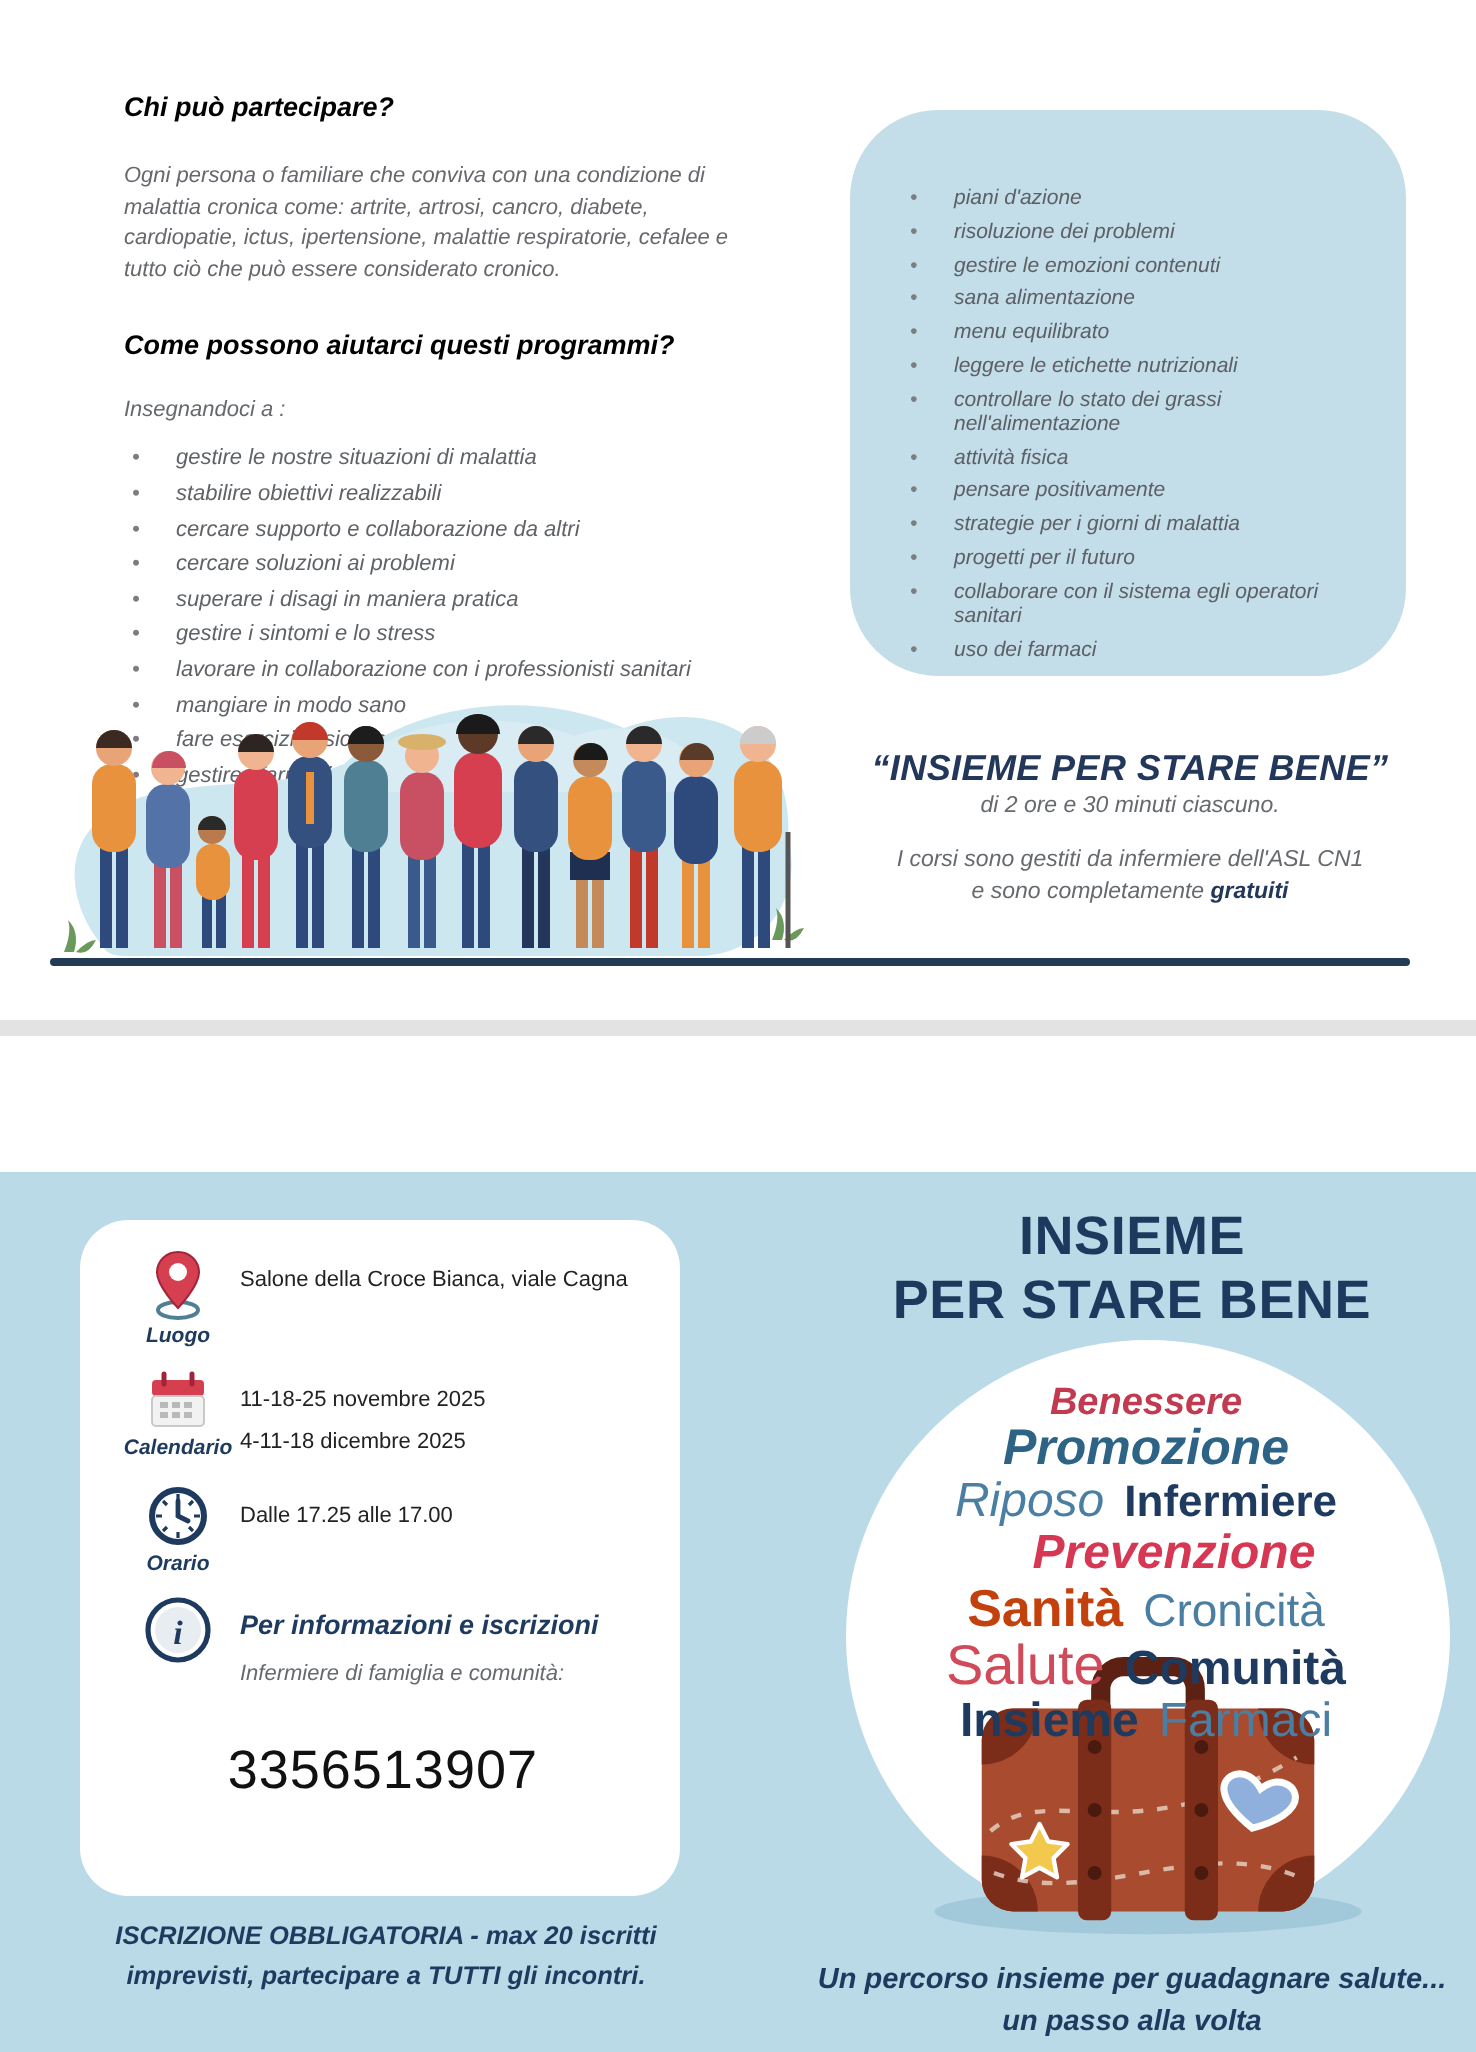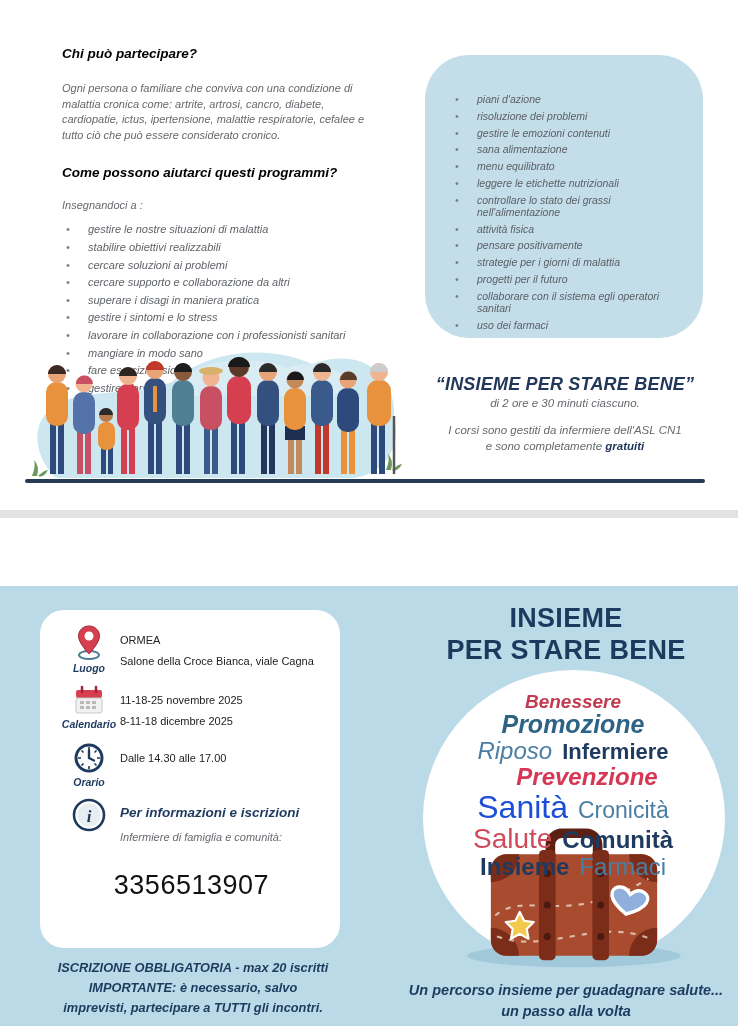--- a/index.html
+++ b/index.html
@@ -76,22 +76,22 @@
 
   <div class="col-left">
     <div class="heading-red">Chi può partecipare?</div>
     <div class="intro-par">Ogni persona o familiare che conviva con una condizione di malattia cronica come: artrite, artrosi, cancro, diabete, cardiopatie, ictus, ipertensione, malattie respiratorie, cefalee e tutto ciò che può essere considerato cronico.</div>
     <div class="heading-red heading2">Come possono aiutarci questi programmi?</div>
     <div class="list-intro">Insegnandoci a :</div>
     <ul class="dotlist">
 
     <li>gestire le nostre situazioni di malattia</li>
         <li>stabilire obiettivi realizzabili</li>
+        <li>cercare supporto e collaborazione da altri</li>
         <li>cercare soluzioni ai problemi</li>
-        <li>cercare supporto e collaborazione da altri</li>
         <li>superare i disagi in maniera pratica</li>
         <li>gestire i sintomi e lo stress</li>
         <li>lavorare in collaborazione con i professionisti sanitari</li>
         <li>mangiare in modo sano</li>
         <li>fare esercizio fisico in modo sicuro</li>
         <li>gestire i farmaci</li>
       </ul>
   </div>
 
   <div class="blue-box">
@@ -240,21 +240,20 @@
       <div class="card-row">
         <div class="icon-col">
           <svg width="28" height="36" viewBox="0 0 28 36">
             <ellipse cx="14" cy="31" rx="10" ry="4" fill="none" stroke="#4f7f93" stroke-width="2"></ellipse>
             <path d="M14,2 C8,2 3.5,6.5 3.5,12.2 C3.5,19 14,30 14,30 C14,30 24.5,19 24.5,12.2 C24.5,6.5 20,2 14,2 Z" fill="#d63f4f" stroke="#a32338" stroke-width="1"></path>
             <circle cx="14" cy="12" r="4.5" fill="#fff"></circle>
           </svg>
           <div class="icon-label">Luogo</div>
         </div>
         <div class="text-col">
-          <div class="plain">ORMEA</div>
           <div class="plain">Salone della Croce Bianca, viale Cagna</div>
         </div>
       </div>
 
       <div class="card-row">
         <div class="icon-col">
           <svg width="32" height="32" viewBox="0 0 32 32">
             <rect x="3" y="6" width="26" height="8" rx="2" fill="#d63f4f"></rect>
             <path d="M9,3 v5 M23,3 v5" stroke="#a32338" stroke-width="2.5" stroke-linecap="round"></path>
             <rect x="3" y="14" width="26" height="15" rx="2" fill="#f2f2f2" stroke="#c9c9c9"></rect>
@@ -265,37 +264,37 @@
               <rect x="7" y="22" width="4" height="3"></rect>
                 <rect x="13" y="22" width="4" height="3"></rect>
                 <rect x="19" y="22" width="4" height="3"></rect>
             </g>
           </svg>
           <div class="icon-label">Calendario</div>
         </div>
         <div class="text-col">
 
         <div class="plain">11-18-25 novembre 2025</div>
-            <div class="plain">8-11-18 dicembre 2025</div>
+            <div class="plain">4-11-18 dicembre 2025</div>
           </div>
       </div>
 
       <div class="card-row">
         <div class="icon-col">
           <svg width="32" height="32" viewBox="0 0 32 32">
             <circle cx="16" cy="16" r="13" fill="#fff" stroke="#1e3a5f" stroke-width="3"></circle>
             <g stroke="#1e3a5f" stroke-width="1.6">
                 <path d="M16,5 v3 M16,24 v3 M5,16 h3 M24,16 h3 M8.5,8.5 l2,2 M21.5,21.5 l2,2 M23.5,8.5 l-2,2 M10.5,21.5 l-2,2"></path>
               </g>
             <path d="M16,16 L16,8.5 M16,16 L21,18.5" stroke="#1e3a5f" stroke-width="2.4" stroke-linecap="round"></path>
           </svg>
           <div class="icon-label">Orario</div>
         </div>
         <div class="text-col">
-          <div class="plain">Dalle 14.30 alle 17.00</div>
+          <div class="plain">Dalle 17.25 alle 17.00</div>
         </div>
       </div>
 
       <div class="card-row">
         <div class="icon-col">
           <svg width="34" height="34" viewBox="0 0 34 34">
             <circle cx="17" cy="17" r="15" fill="#fff" stroke="#1e3a5f" stroke-width="2.6"></circle>
             <circle cx="17" cy="17" r="11.5" fill="#e8edf2"></circle>
             <text x="17" y="24" text-anchor="middle" font-family="Liberation Serif, serif" font-style="italic" font-weight="bold" font-size="17" fill="#1e3a5f">i</text>
           </svg>
@@ -305,21 +304,20 @@
           <div class="info-sub">Infermiere di famiglia e comunità:</div>
         </div>
       </div>
 
       <div class="phone">3356513907</div>
     </div>
 
     <div class="note">
 
     <div>ISCRIZIONE OBBLIGATORIA - max 20 iscritti</div>
-        <div>IMPORTANTE: è necessario, salvo</div>
         <div>imprevisti, partecipare a TUTTI gli incontri.</div>
       </div>
 
     <div class="big-title">
       <div>INSIEME</div>
       <div>PER STARE BENE</div>
     </div>
 
     <div class="cloud-circle"></div>
 
@@ -354,21 +352,21 @@
       <g transform="translate(196,68) rotate(12)">
         <path d="M0,8 C-10,-4 -24,4 -20,14 C-17,22 -6,28 0,31 C6,28 17,22 20,14 C24,4 10,-4 0,8 Z" fill="#8fb0dc" stroke="#fff" stroke-width="4"></path>
       </g>
     </svg>
 
     <div class="wordcloud">
         <div class="cloud-line"><span style="color: rgb(194, 58, 80); font-size: 19px; font-weight: 600; font-style: italic;">Benessere</span></div>
         <div class="cloud-line"><span style="color: rgb(45, 100, 134); font-size: 25px; font-weight: 800; font-style: italic;">Promozione</span></div>
         <div class="cloud-line"><span style="color: rgb(74, 126, 163); font-size: 24px; font-weight: 300; font-style: italic;">Riposo</span><span style="color: rgb(30, 58, 95); font-size: 22px; font-weight: 800; font-style: normal;">Infermiere</span></div>
         <div class="cloud-line shift-right"><span style="color: rgb(214, 55, 83); font-size: 24px; font-weight: 800; font-style: italic;">Prevenzione</span></div>
-        <div class="cloud-line"><span style="color: #1d4ed8; font-size: 32px; font-weight: 400; font-style: normal;">Sanità</span><span style="color: rgb(74, 126, 163); font-size: 23px; font-weight: 400; font-style: normal;">Cronicità</span></div>
+        <div class="cloud-line"><span style="color: #c2410c; font-size: 26px; font-weight: 700; font-style: normal;">Sanità</span><span style="color: rgb(74, 126, 163); font-size: 23px; font-weight: 400; font-style: normal;">Cronicità</span></div>
         <div class="cloud-line"><span style="color: rgb(209, 74, 90); font-size: 28px; font-weight: 500; font-style: normal;">Salute</span><span style="color: rgb(30, 58, 95); font-size: 24px; font-weight: 800; font-style: normal;">Comunità</span></div>
         <div class="cloud-line"><span style="color: rgb(30, 58, 95); font-size: 24px; font-weight: 800; font-style: normal;">Insieme</span><span style="color: rgb(74, 126, 163); font-size: 24px; font-weight: 400; font-style: normal;">Farmaci</span></div>
       </div>
 
     <div class="caption">
       <div>Un percorso insieme per guadagnare salute...</div>
       <div>un passo alla volta</div>
     </div>
 
   </div>

